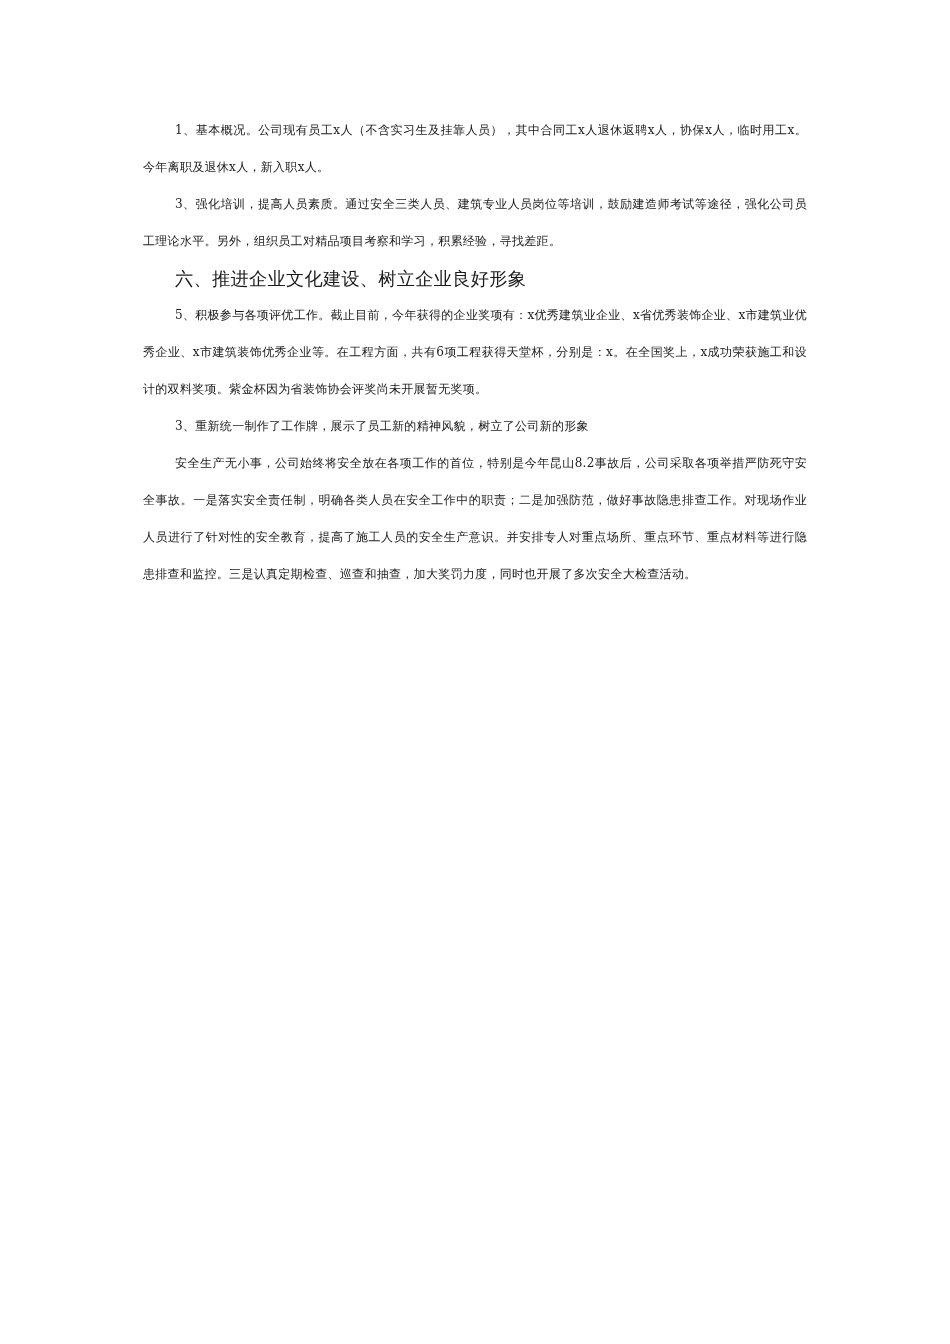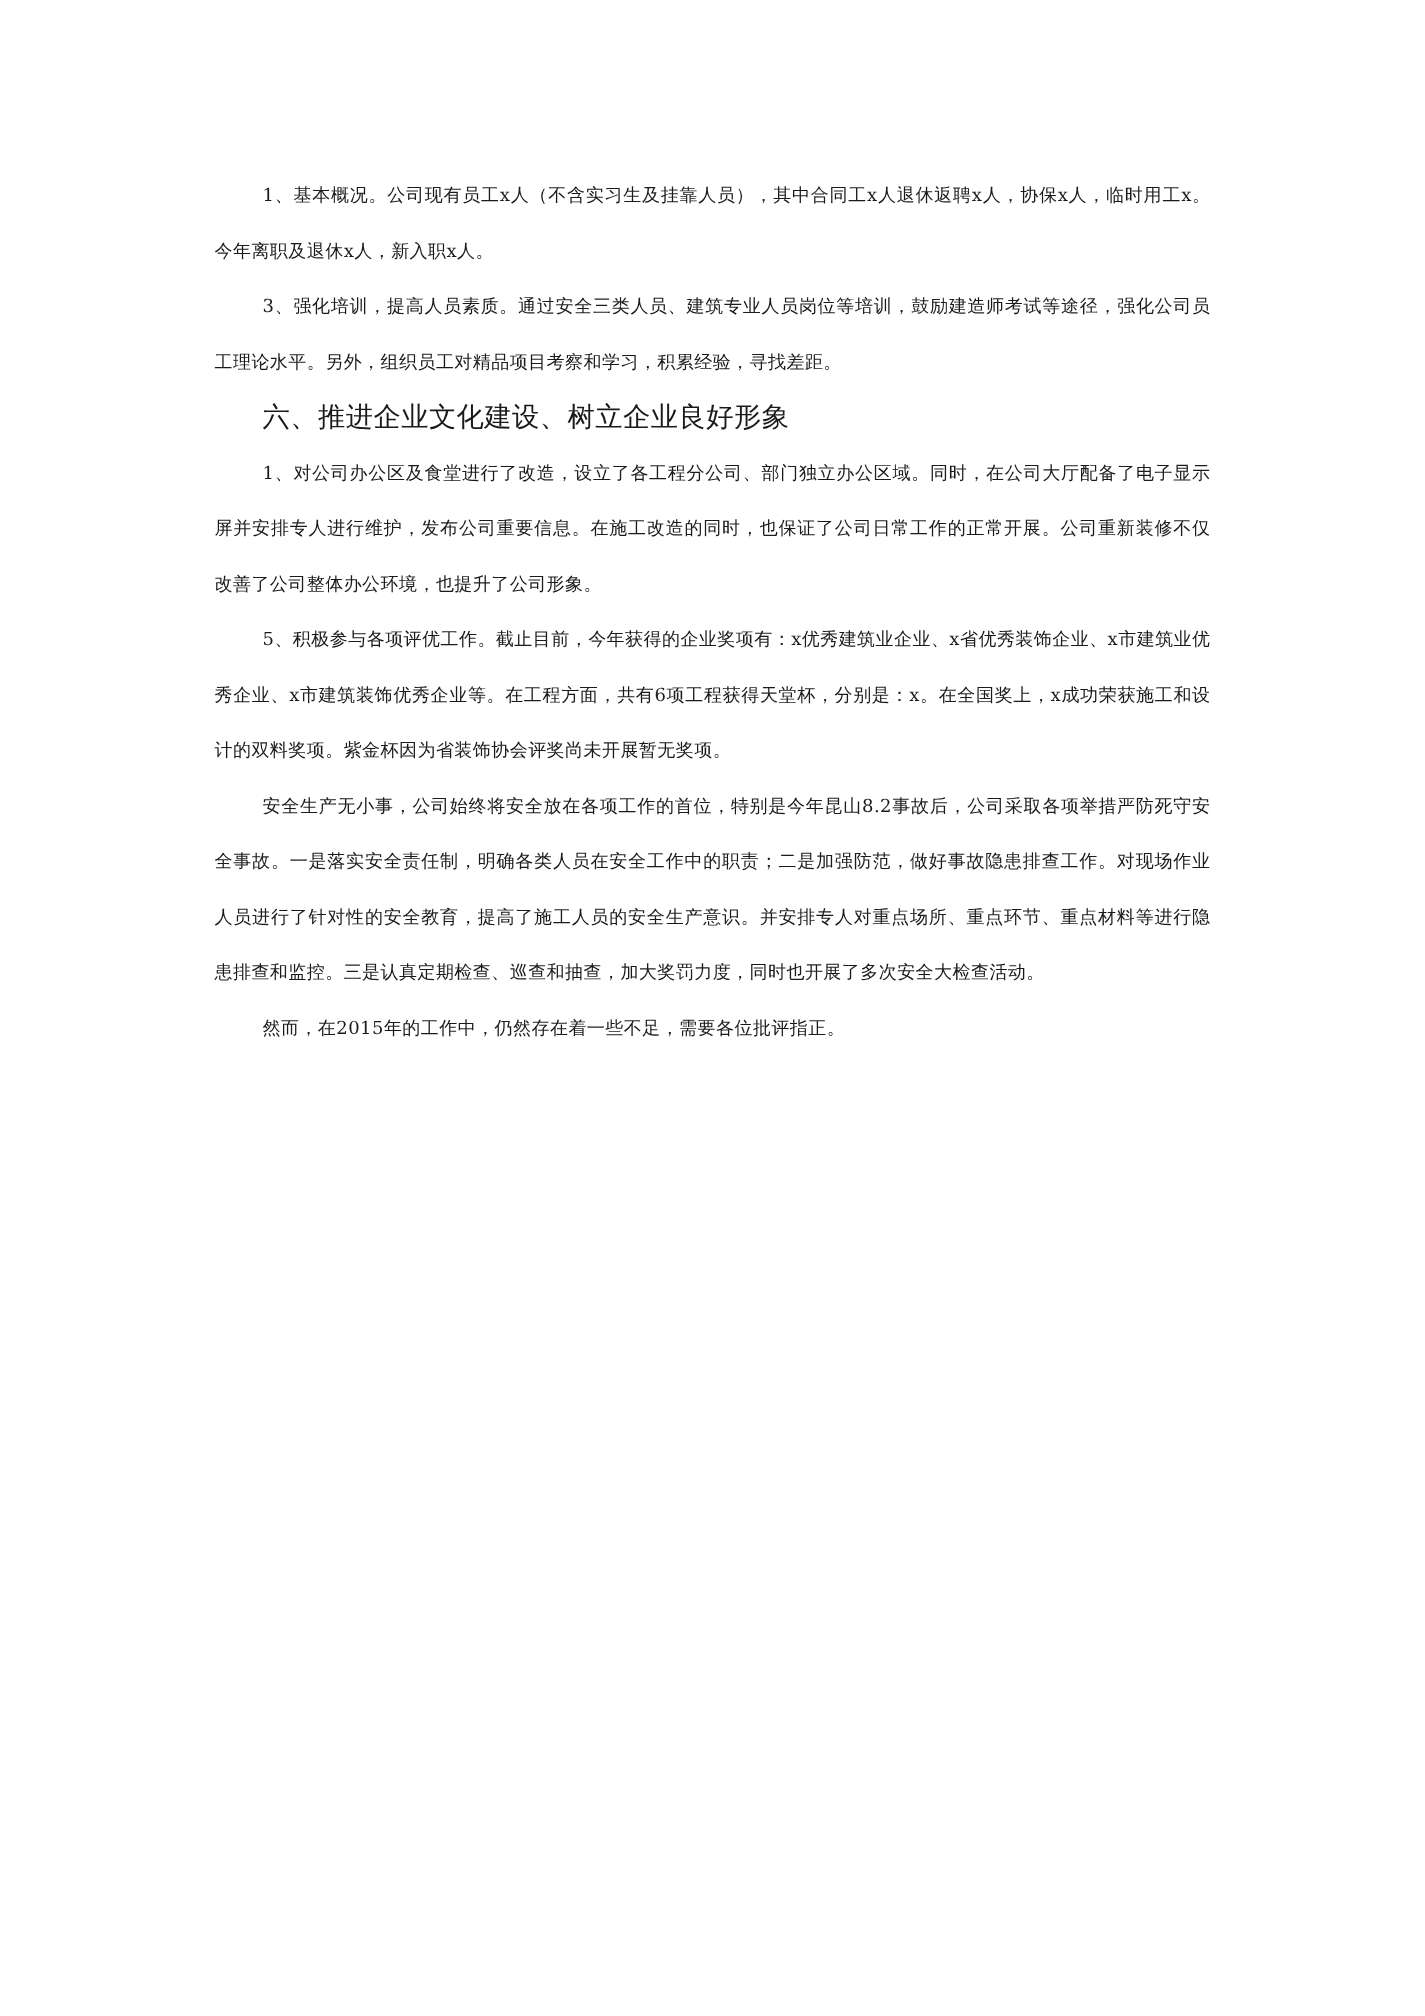--- a/index.html
+++ b/index.html
@@ -46,17 +46,16 @@
       white-space: nowrap;
     }
   </style>
 </head>
 <body>
 
 <div class="page">
   <p class="para indent">1、基本概况。公司现有员工x人（不含实习生及挂靠人员），其中合同工x人退休返聘x人，协保x人，临时用工x。今年离职及退休x人，新入职x人。</p>
   <p class="para indent">3、强化培训，提高人员素质。通过安全三类人员、建筑专业人员岗位等培训，鼓励建造师考试等途径，强化公司员工理论水平。另外，组织员工对精品项目考察和学习，积累经验，寻找差距。</p>
   <h2 class="heading">六、推进企业文化建设、树立企业良好形象</h2>
-  <p class="para indent">1、对公司办公区及食堂进行了改造，设立了各工程分公司、部门独立办公区域。同时，在公司大厅配备了电子显示屏并安排专人进行维护，发布公司重要信息。在施工改造的同时，也保证了公司日常工作的正常开展。公司重新装修不仅改善了公司整体办公环境，也提升了公司形象。</p>
   <p class="para indent">5、积极参与各项评优工作。截止目前，今年获得的企业奖项有：x优秀建筑业企业、x省优秀装饰企业、x市建筑业优秀企业、x市建筑装饰优秀企业等。在工程方面，共有6项工程获得天堂杯，分别是：x。在全国奖上，x成功荣获施工和设计的双料奖项。紫金杯因为省装饰协会评奖尚未开展暂无奖项。</p>
+  <p class="para indent nowrap-line">3、重新统一制作了工作牌，展示了员工新的精神风貌，树立了公司新的形象</p>
   <p class="para indent">安全生产无小事，公司始终将安全放在各项工作的首位，特别是今年昆山8.2事故后，公司采取各项举措严防死守安全事故。一是落实安全责任制，明确各类人员在安全工作中的职责；二是加强防范，做好事故隐患排查工作。对现场作业人员进行了针对性的安全教育，提高了施工人员的安全生产意识。并安排专人对重点场所、重点环节、重点材料等进行隐患排查和监控。三是认真定期检查、巡查和抽查，加大奖罚力度，同时也开展了多次安全大检查活动。</p>
-  <p class="para indent">然而，在2015年的工作中，仍然存在着一些不足，需要各位批评指正。</p>
 </div>
 
 </body></html>

